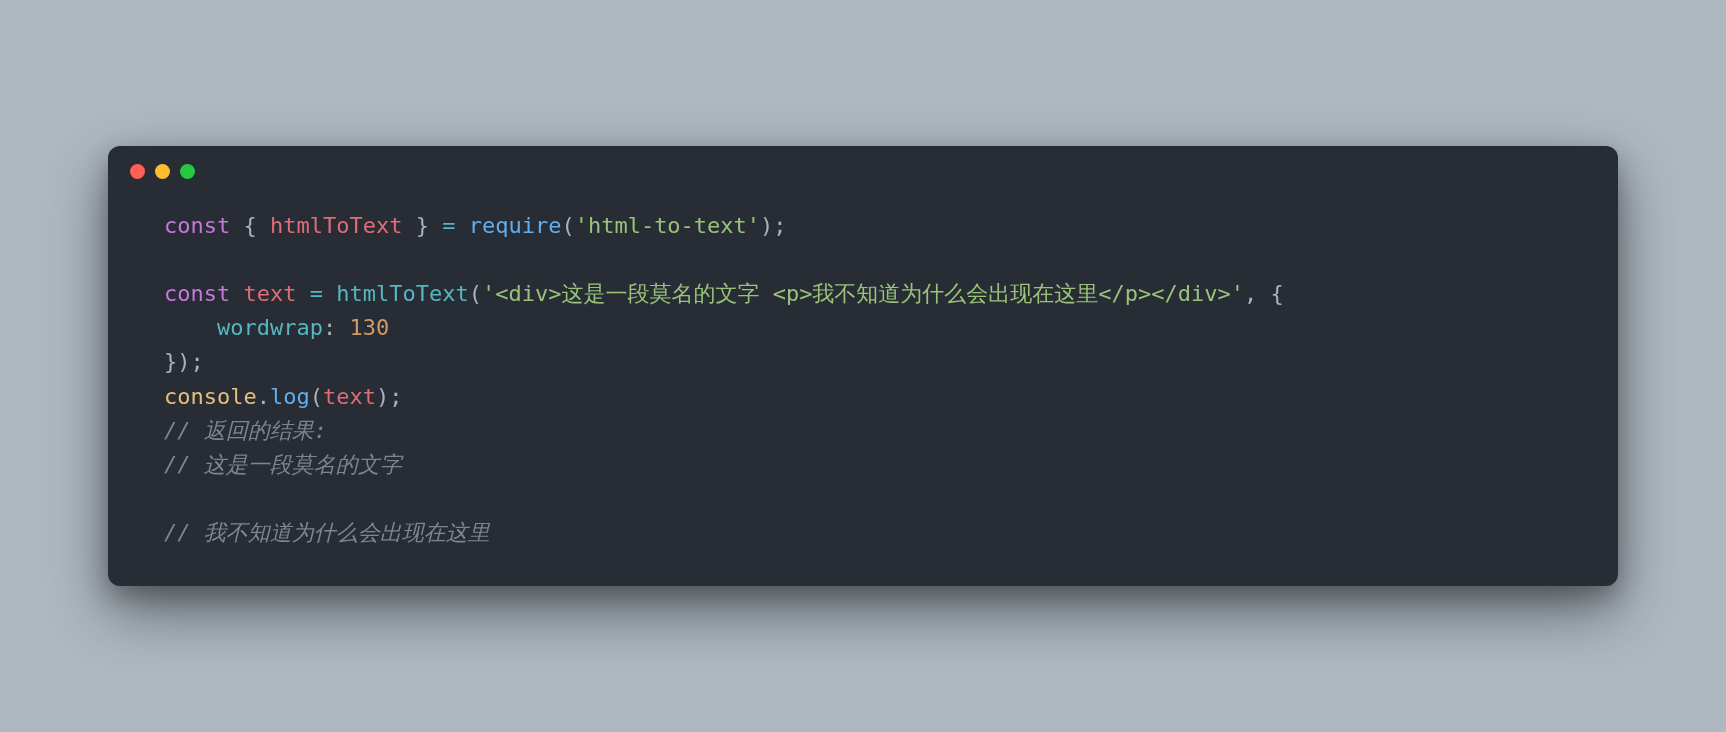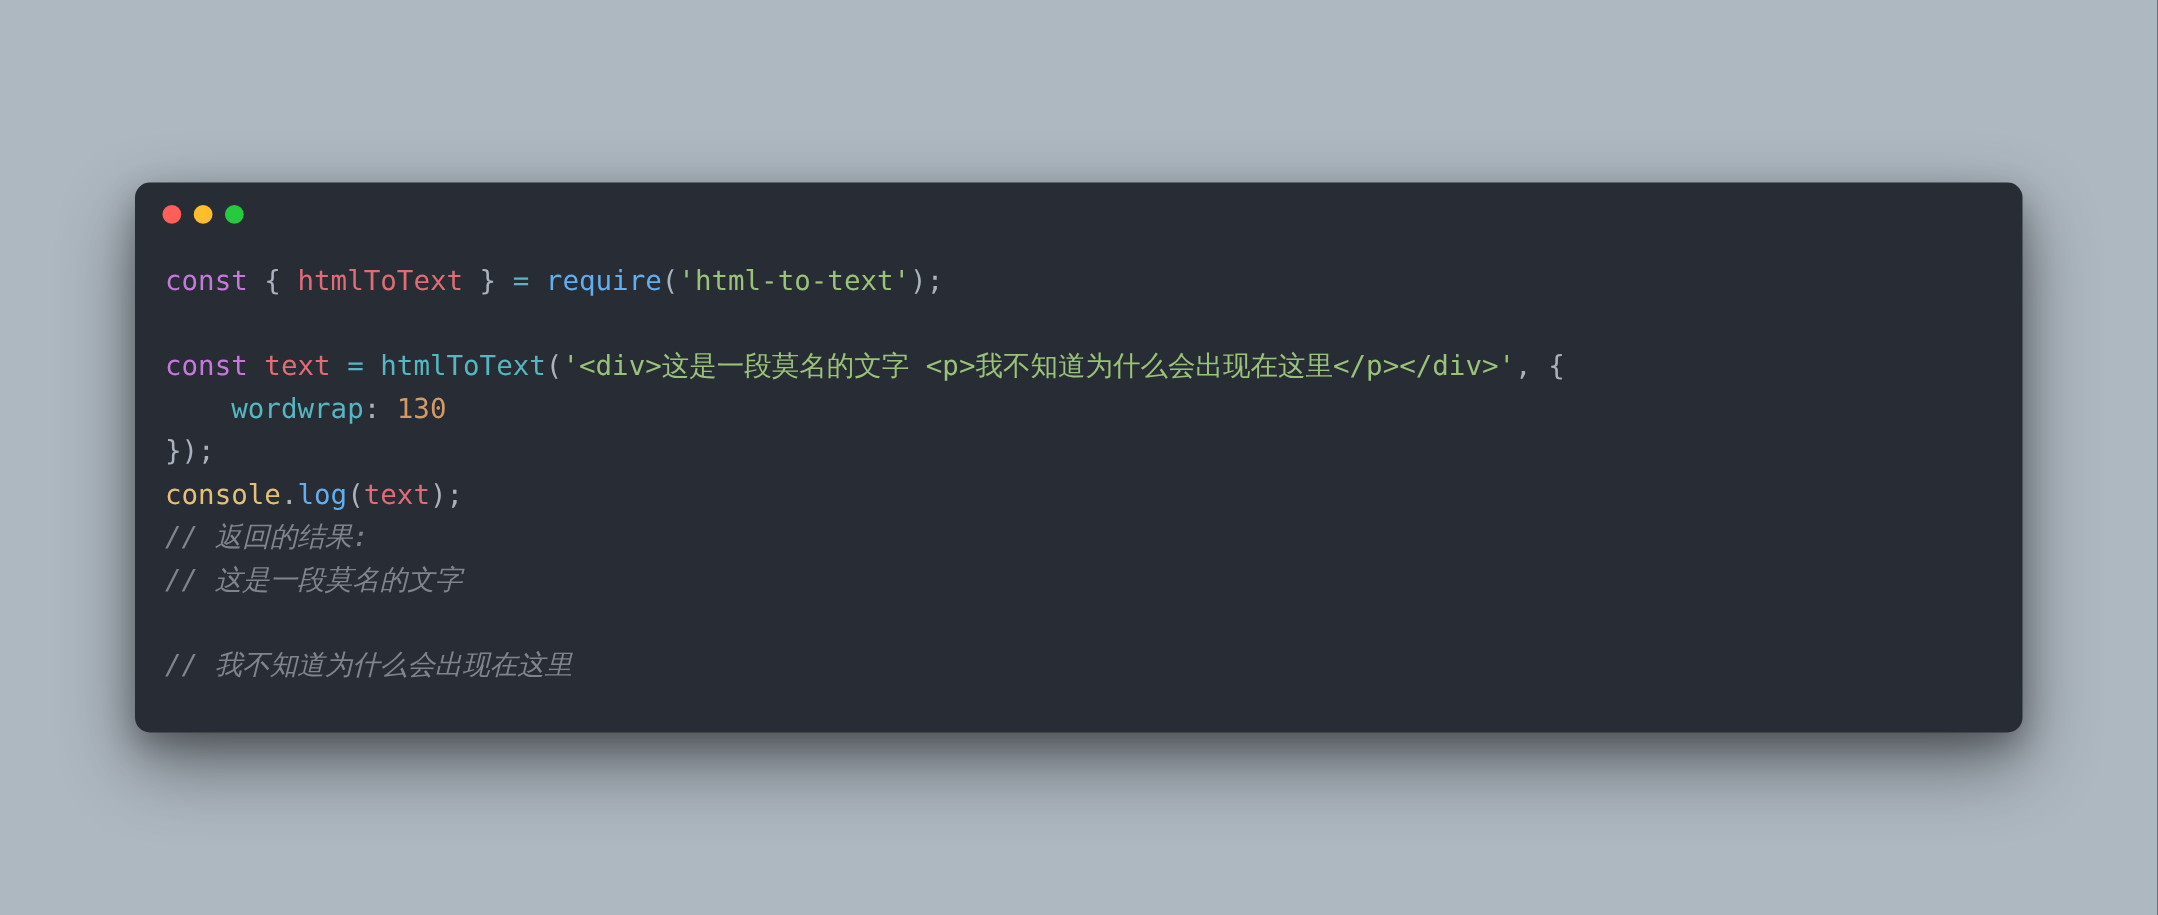--- a/index.html
+++ b/index.html
@@ -33,20 +33,21 @@
   .dot.red    { background: #ff5f56; }
   .dot.yellow { background: #ffbd2e; }
   .dot.green  { background: #27c93f; }
   .code-area {
     padding: 20px 24px 36px 24px;
     font-size: 22px;
     line-height: 1.55;
     white-space: pre;
     color: #abb2bf;
     overflow-x: auto;
+    margin-left: 32px;
   }
   .tok-kw      { color: #c678dd; }
   .tok-punc    { color: #abb2bf; }
   .tok-var     { color: #e06c75; }
   .tok-op      { color: #56b6c2; }
   .tok-fn      { color: #61afef; }
   .tok-call    { color: #56b6c2; }
   .tok-str     { color: #98c379; }
   .tok-num     { color: #d19a66; }
   .tok-obj     { color: #e5c07b; }

